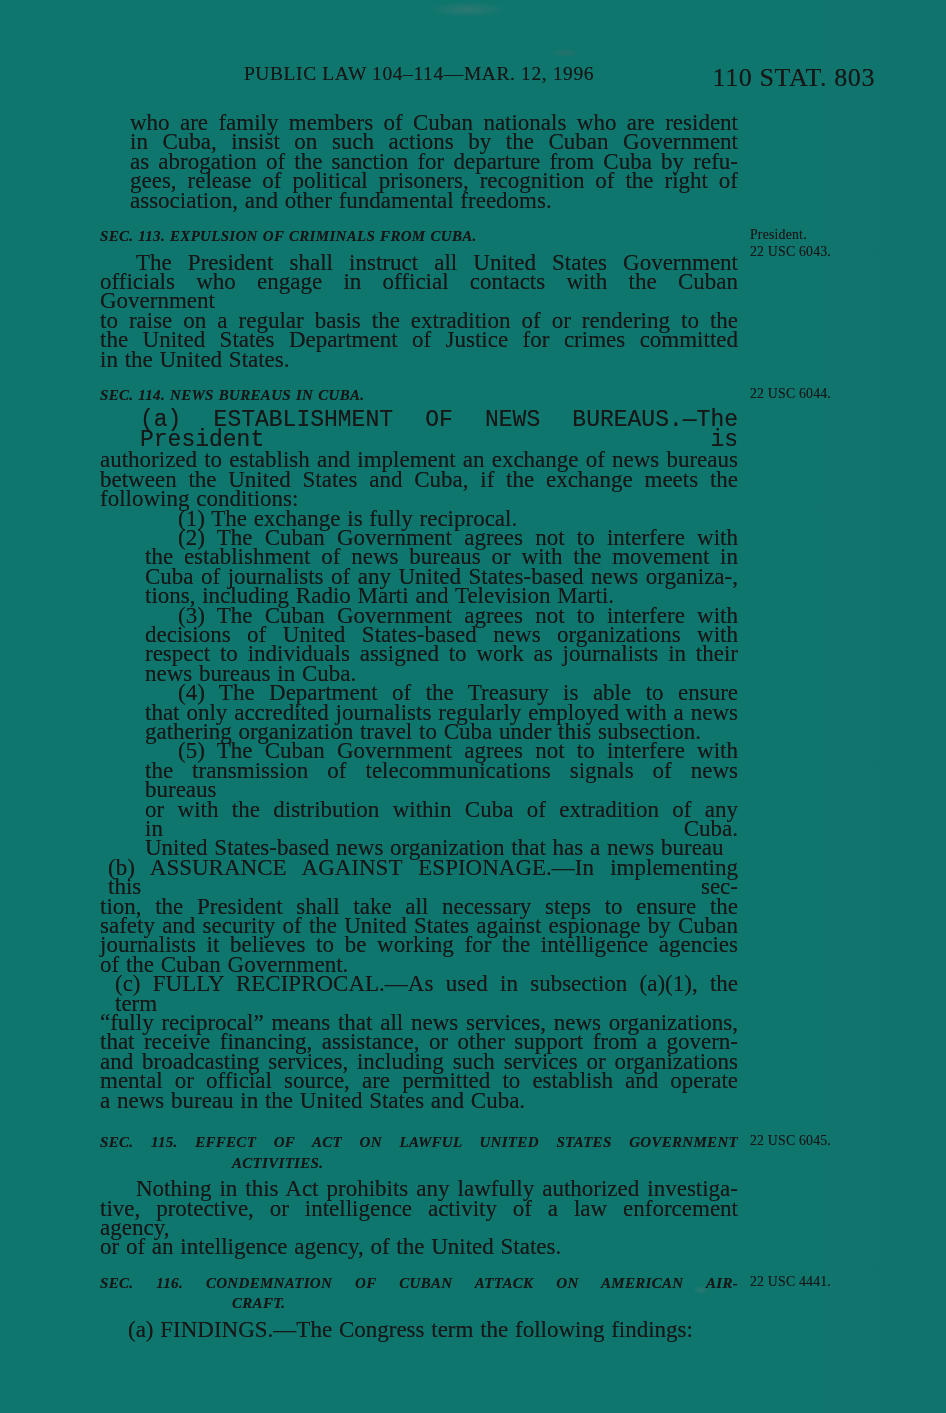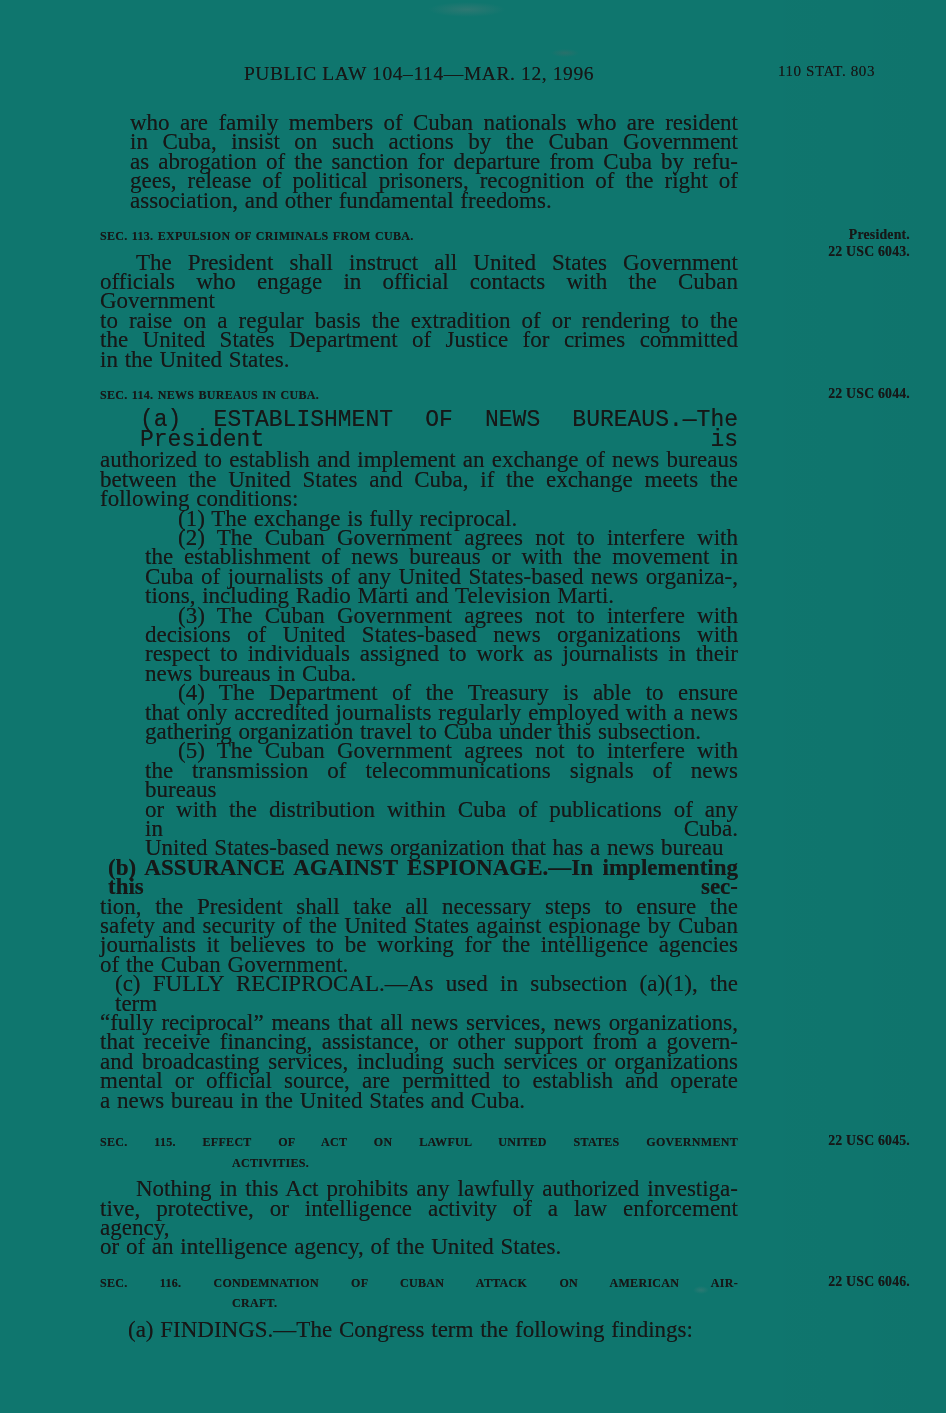--- a/index.html
+++ b/index.html
@@ -17,55 +17,56 @@
     position: absolute; inset: 0; pointer-events: none;
     background: linear-gradient(90deg, rgba(0,0,0,0) 78%, rgba(0,0,0,0.018));
   }
   .header-title {
     position: absolute; top: 63px; left: 100px; width: 638px;
     text-align: center; font-size: 19.5px; letter-spacing: 0.6px;
     white-space: nowrap; text-shadow: 0 0 0.5px rgba(20,20,20,0.6);
   }
   .header-stat {
     position: absolute; top: 63px; right: 71px;
-    font-size: 15px; letter-spacing: 0.6px;
+    font-size: 26px; letter-spacing: 0.6px;
     text-shadow: 0 0 0.5px rgba(20,20,20,0.6);
   }
   .doc-body { position: absolute; top: 113px; left: 100px; width: 638px; }
   .block { position: relative; }
   .line {
     font-size: 23px; line-height: 19.4px;
     text-align: justify; text-align-last: justify;
     word-spacing: 1px;
     text-shadow: 0 0 0.5px rgba(20,20,20,0.55);
   }
   .line:last-child { text-align-last: left; }
   
   .cont .line { padding-left: 30px; }
   .para .line.first { padding-left: 36px; }
   .item .line { padding-left: 45px; }
   .item .line.first { padding-left: 78px; }
   .suba .line.first { padding-left: 40px; font-family: Liberation Mono, monospace; }
-  .subb .line.first { padding-left: 8px; font-weight: bold; }
+  .subb .line.first { padding-left: 8px; }
   .subc .line.first { padding-left: 15px; }
   .subf .line.first { padding-left: 28px; }
   .sec { margin-top: 16px; margin-bottom: 6px; }
   .sec .line {
-    font-weight: bold; font-size: 12px; line-height: 20.5px;
+    font-weight: bold; font-size: 15px; line-height: 20.5px;
     letter-spacing: 0.3px;
+    font-style: italic;
   }
   .sec .line:not(.first) { padding-left: 132px; }
   .sec115 { margin-top: 22px; }
   .margin-note {
     position: absolute; left: 650px; top: 1px; width: 160px;
     font-size: 13.8px; line-height: 16.5px; font-weight: normal;
     letter-spacing: 0.2px; text-align: left;
     text-shadow: 0 0 0.4px rgba(20,20,20,0.5);
   }
-  .margin-note div { text-align: right; font-weight: bold; }
+  .margin-note div { text-align: left; }
   
   .smudge-top {
     position: absolute; left: 428px; top: 2px; width: 78px; height: 15px;
     background: radial-gradient(ellipse at center, rgba(125,125,125,0.28), rgba(255,255,255,0) 70%);
   }
   .smudge-title {
     position: absolute; left: 551px; top: 49px; width: 28px; height: 8px;
     background: radial-gradient(ellipse at center, rgba(100,100,100,0.30), rgba(255,255,255,0) 72%);
   }
   .speck-bottom {
@@ -135,21 +136,21 @@
         <div class="line">news bureaus in Cuba.</div>
       </div>
       <div class="block item">
         <div class="line first">(4) The Department of the Treasury is able to ensure</div>
         <div class="line">that only accredited journalists regularly employed with a news</div>
         <div class="line">gathering organization travel to Cuba under this subsection.</div>
       </div>
       <div class="block item">
         <div class="line first">(5) The Cuban Government agrees not to interfere with</div>
         <div class="line">the transmission of telecommunications signals of news bureaus</div>
-        <div class="line">or with the distribution within Cuba of publications of any</div>
+        <div class="line">or with the distribution within Cuba of extradition of any</div>
         <div class="line">in Cuba.</div>
         <div class="line">United States-based news organization that has a news bureau</div>
       </div>
       <div class="block subb">
         <div class="line first">(b) ASSURANCE AGAINST ESPIONAGE.—In implementing this sec-</div>
         <div class="line">tion, the President shall take all necessary steps to ensure the</div>
         <div class="line">safety and security of the United States against espionage by Cuban</div>
         <div class="line">journalists it believes to be working for the intelligence agencies</div>
         <div class="line">of the Cuban Government.</div>
       </div>
@@ -168,21 +169,21 @@
         <div class="line first">SEC. 115. EFFECT OF ACT ON LAWFUL UNITED STATES GOVERNMENT</div>
         <div class="line">ACTIVITIES.</div>
       </div>
       <div class="block para">
         <div class="line first">Nothing in this Act prohibits any lawfully authorized investiga-</div>
         <div class="line">tive, protective, or intelligence activity of a law enforcement agency,</div>
         <div class="line">or of an intelligence agency, of the United States.</div>
       </div>
       <div class="block sec">
         <div class="margin-note">
-          <div>22 USC 6046.</div>
+          <div>22 USC 4441.</div>
         </div>
         <div class="line first">SEC. 116. CONDEMNATION OF CUBAN ATTACK ON AMERICAN AIR-</div>
         <div class="line">CRAFT.</div>
       </div>
       <div class="block subf">
         <div class="line first">(a) FINDINGS.—The Congress term the following findings:</div>
       </div>
     </div>
 </div>
 

